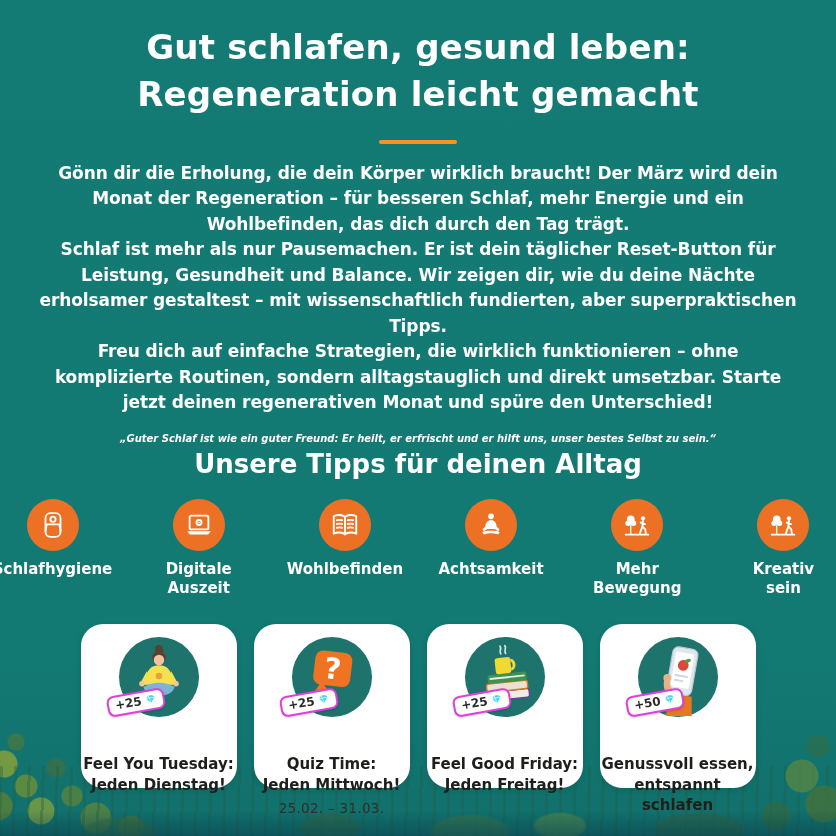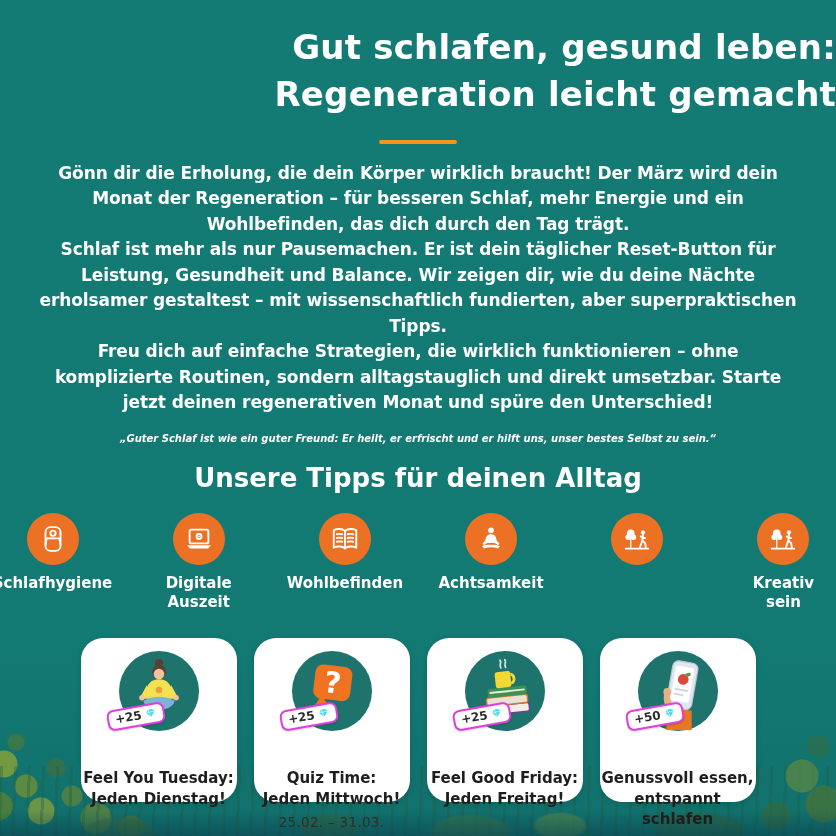--- a/index.html
+++ b/index.html
@@ -41,27 +41,27 @@
       radial-gradient(circle at 118px 178px, rgba(70,114,56,.75) 0 18px, transparent 19px),
       radial-gradient(circle at 70px 190px, rgba(54,104,58,.6) 0 14px, transparent 15px),
       radial-gradient(circle at 112px 120px, rgba(60,106,54,.45) 0 11px, transparent 12px);
   }
   .bottom-shade { position:absolute; left:0; bottom:0; width:100%; height:26px; z-index:0;
     background:linear-gradient(to top, rgba(9,62,78,.55), rgba(9,62,78,0)); }
 
   
   .content { position:relative; z-index:1; width:100%; height:100%; color:#fff; text-align:center; }
 
-  .page-title { padding-top:24px; font-size:34px; line-height:1.38; font-weight:bold; letter-spacing:.2px;text-align:right; }
+  .page-title { padding-top:24px; font-size:34px; line-height:1.38; font-weight:bold; letter-spacing:.2px; }
   .divider { width:78px; height:4px; border-radius:2px; background:#F7941D; margin:22px auto 0; }
 
   .intro { margin:17px auto 0; max-width:758px; font-size:17px; font-weight:bold; line-height:1.5; letter-spacing:-.1px; }
   .quote { margin:15px auto 0; max-width:620px; font-size:10px; font-weight:bold; font-style:italic; line-height:1.5; }
 
-  .tips-heading { margin-top:17px; font-size:26px; font-weight:bold; }
+  .tips-heading { margin-top:3px; font-size:26px; font-weight:bold; }
   .tips-row { margin:20px auto 0; display:flex; justify-content:space-between; gap:8px; }
   .tip { width:105px; display:flex; flex-direction:column; align-items:center; cursor:pointer; }
   .tip-circle { width:52px; height:52px; border-radius:50%; background:#ED7125; display:flex; align-items:center; justify-content:center; }
   .tip-circle svg { width:30px; height:30px; display:block; }
   .tip-label { margin-top:9px; font-size:15px; font-weight:bold; line-height:1.25; white-space:pre-line; }
 
   .missions-heading { margin-top:36px; font-size:29px; font-weight:bold; letter-spacing:.3px; }
   .cards-row { margin:27px auto 0; display:flex; justify-content:center; gap:17px; }
   .card { width:156px; height:164px; background:#fff; border-radius:22px; color:#1E1E1C; padding-top:12px; cursor:pointer; box-shadow:0 2px 6px rgba(0,0,0,.12); }
   .illu { position:relative; width:100%; height:92px; }
@@ -153,20 +153,22 @@
         <div class="tip-circle">
           <svg viewBox="0 0 24 24">
               <circle class="icon-fill" cx="7" cy="7.5" r="3.1"></circle>
               <circle class="icon-fill" cx="4.9" cy="10.6" r="2.2"></circle>
               <circle class="icon-fill" cx="9.2" cy="10.6" r="2.2"></circle>
               <rect class="icon-fill" x="6.5" y="11.5" width="1" height="8"></rect>
               <circle class="icon-fill" cx="16.8" cy="6.6" r="1.7"></circle>
               <path class="icon-stroke" d="M16.8 8.5l-.5 4.6M16.3 13.1l-2 5.7M16.3 13.1l2.2 2.2.6 3.3M15 10l3.4 1.3M3 19.7h18"></path>
             </svg>
         </div>
+        <div class="tip-label pre">Mehr
+Bewegung</div>
       </div>
 
       <div class="tip">
         <div class="tip-circle">
           <svg viewBox="0 0 24 24">
               <circle class="icon-fill" cx="7" cy="7.5" r="3.1"></circle>
               <circle class="icon-fill" cx="4.9" cy="10.6" r="2.2"></circle>
               <circle class="icon-fill" cx="9.2" cy="10.6" r="2.2"></circle>
               <rect class="icon-fill" x="6.5" y="11.5" width="1" height="8"></rect>
               <circle class="icon-fill" cx="16.8" cy="6.6" r="1.7"></circle>

